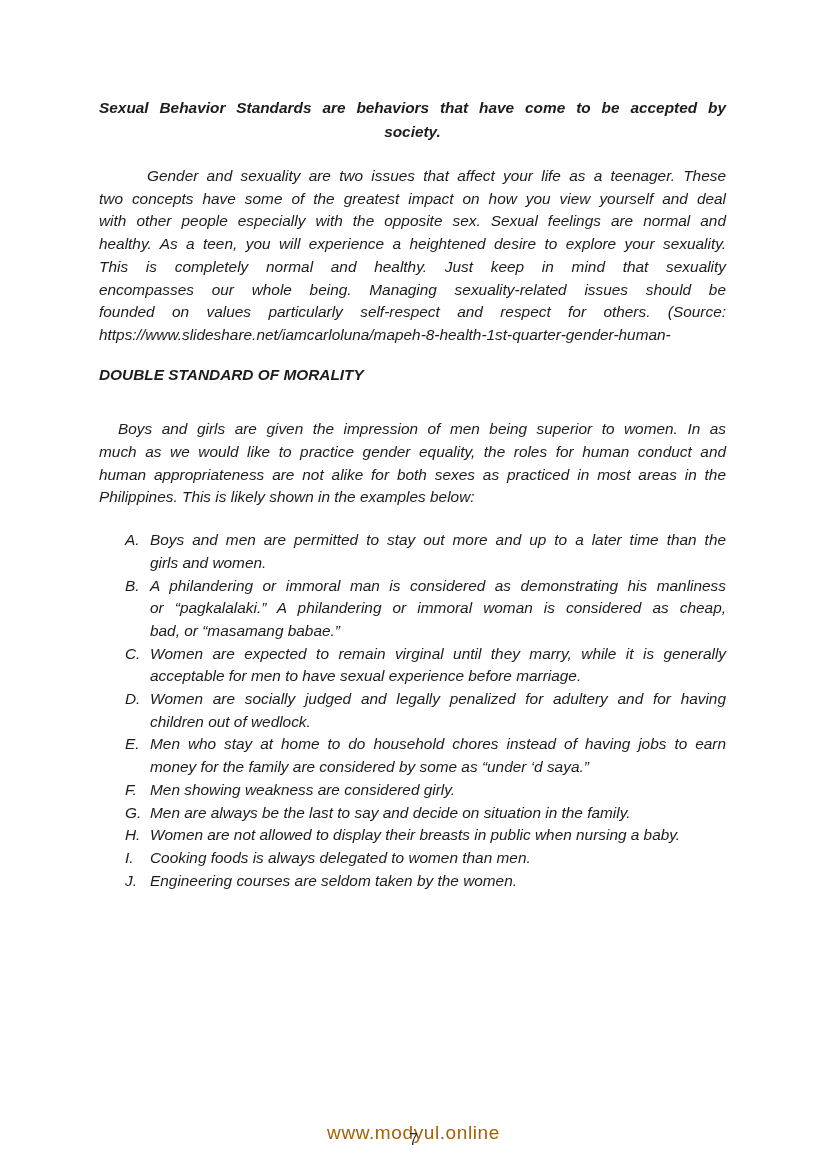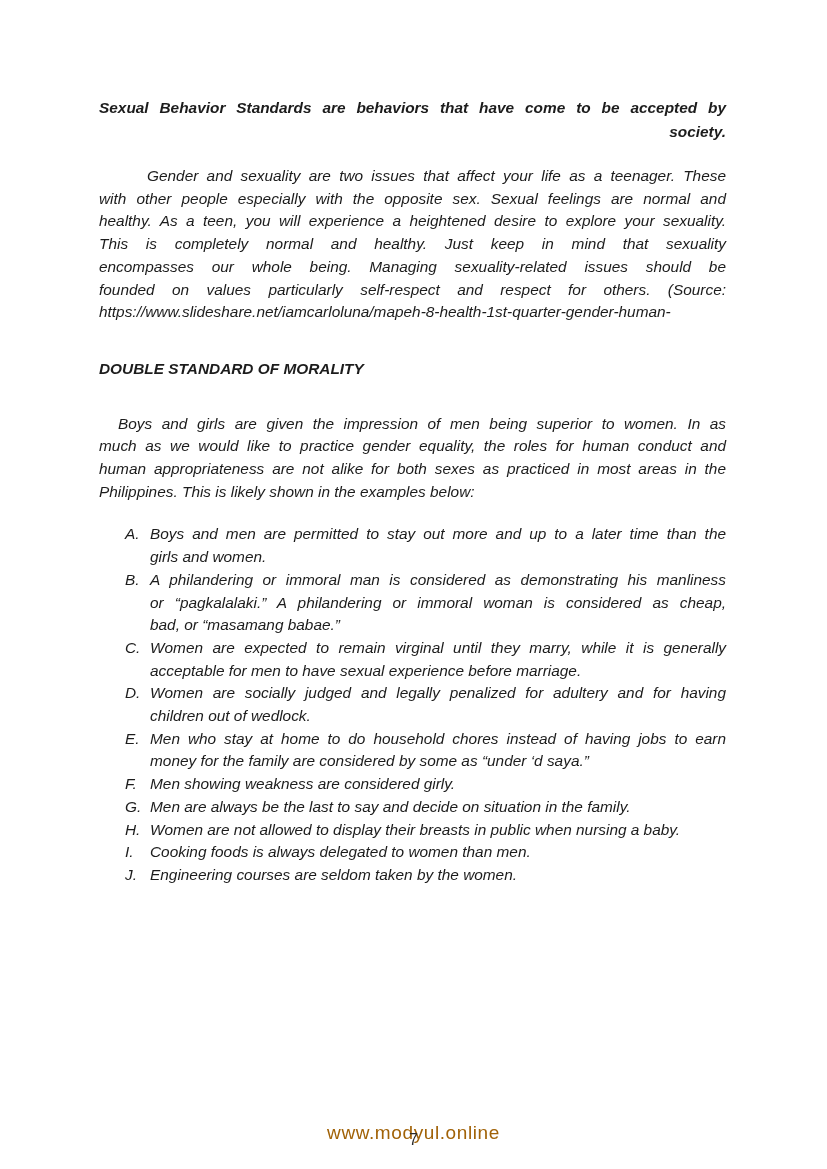--- a/index.html
+++ b/index.html
@@ -28,33 +28,33 @@
   }
   .intro-heading {
     font-weight: bold;
     line-height: 24px;
   }
   .hline1 {
     text-align: justify;
     text-align-last: justify;
   }
   .hline2 {
-    text-align: right;
+    text-align: center;
   }
   .tline {
     text-align: justify;
     text-align-last: justify;
   }
   .tline-last {
     text-align-last: left;
   }
   .para1 { margin-top: 21px; }
   .para1 .tline:first-child { text-indent: 48px; }
   .section-heading {
-    margin-top: 34px;
+    margin-top: 17px;
     font-weight: bold;
   }
   .para2 { margin-top: 32px; }
   .para2 .tline:first-child { text-indent: 19px; }
   .examples { margin-top: 20px; }
   .list-item {
     position: relative;
     padding-left: 51px;
   }
   .list-item .marker {
@@ -90,20 +90,21 @@
 <div class="page">
   <div class="content">
 
     <div class="intro-heading">
       <div class="hline1">Sexual Behavior Standards are behaviors that have come to be accepted by</div>
       <div class="hline2">society.</div>
     </div>
 
     <div class="para1">
         <div class="tline">Gender and sexuality are two issues that affect your life as a teenager. These</div>
+        <div class="tline">two concepts have some of the greatest impact on how you view yourself and deal</div>
         <div class="tline">with other people especially with the opposite sex. Sexual feelings are normal and</div>
         <div class="tline">healthy. As a teen, you will experience a heightened desire to explore your sexuality.</div>
         <div class="tline">This is completely normal and healthy. Just keep in mind that sexuality</div>
         <div class="tline">encompasses our whole being. Managing sexuality-related issues should be</div>
         <div class="tline">founded on values particularly self-respect and respect for others. (Source:</div>
         <div class="tline tline-last">https://www.slideshare.net/iamcarloluna/mapeh-8-health-1st-quarter-gender-human-</div>
       </div>
 
     <div class="section-heading">DOUBLE STANDARD OF MORALITY</div>
 

